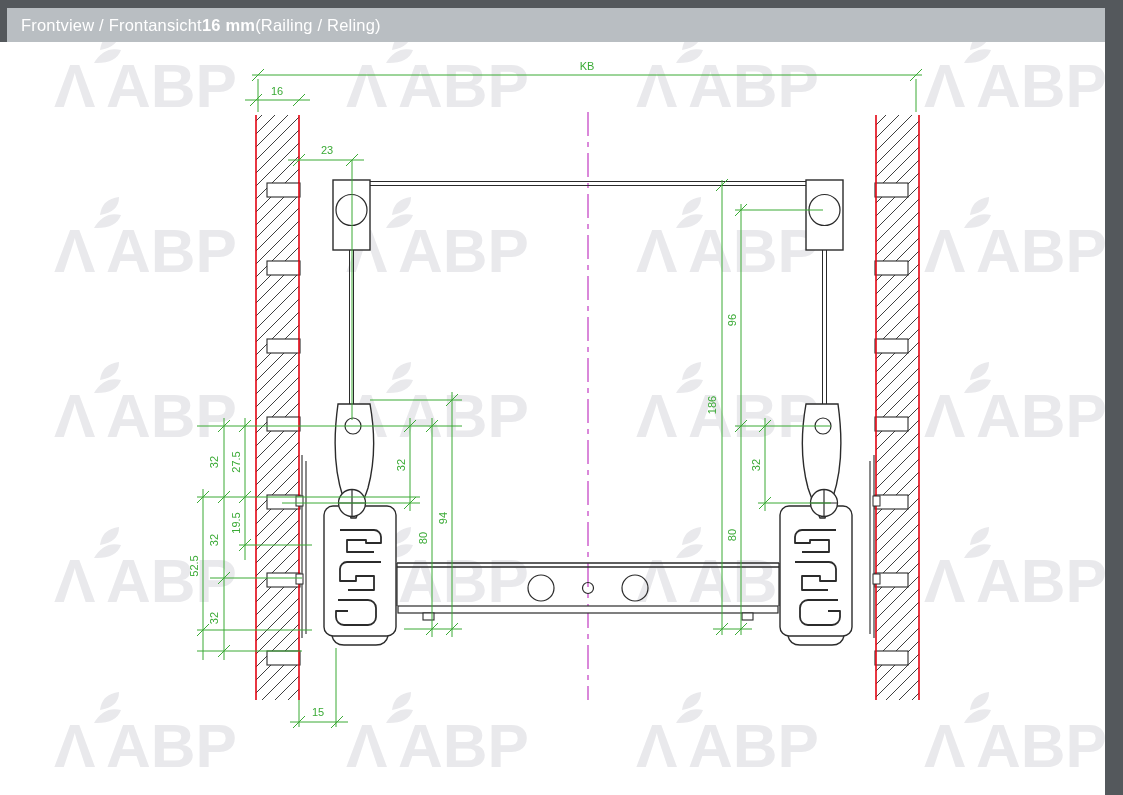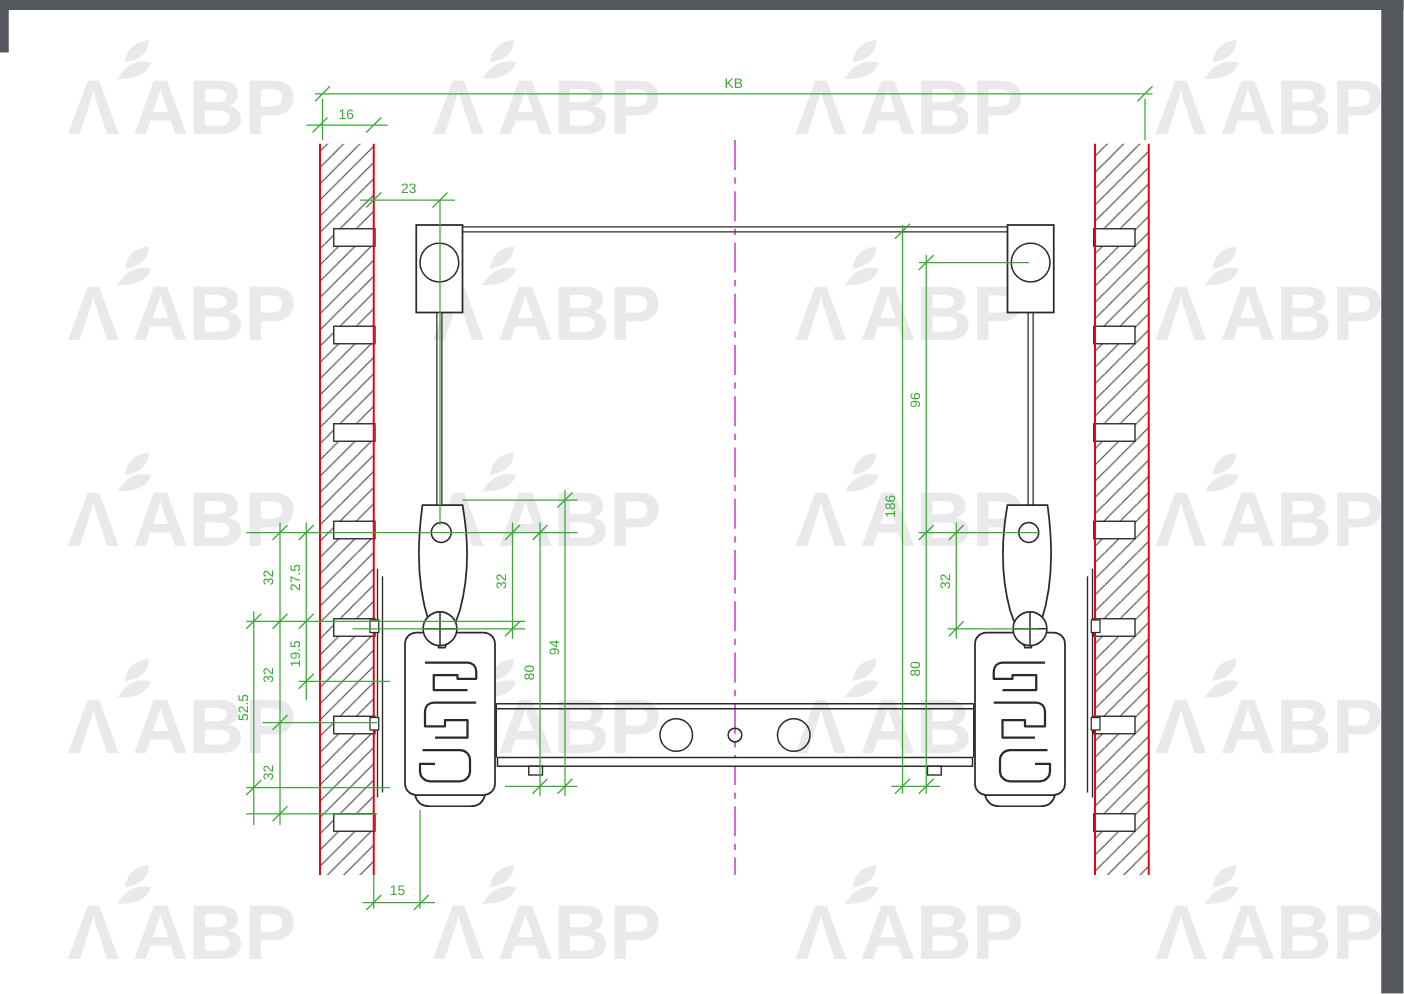--- a/index.html
+++ b/index.html
@@ -172,13 +172,18 @@
       <text class="dim" x="218" y="618" text-anchor="middle" transform="rotate(-90 218 618)">32</text>
       <text class="dim" x="240" y="462" text-anchor="middle" transform="rotate(-90 240 462)">27.5</text>
       <text class="dim" x="240" y="523" text-anchor="middle" transform="rotate(-90 240 523)">19.5</text>
       <text class="dim" x="198" y="566" text-anchor="middle" transform="rotate(-90 198 566)">52.5</text>
     </g>
   </svg>
 
   <div class="frame-top"></div>
   <div class="frame-right"></div>
   <div class="frame-left"></div>
+  <div class="titlebar">
+    <span>Frontview / Frontansicht </span>
+      <b>16 mm</b>
+      <span> (Railing / Reling)</span>
+  </div>
 </div>
 
 </body></html>

